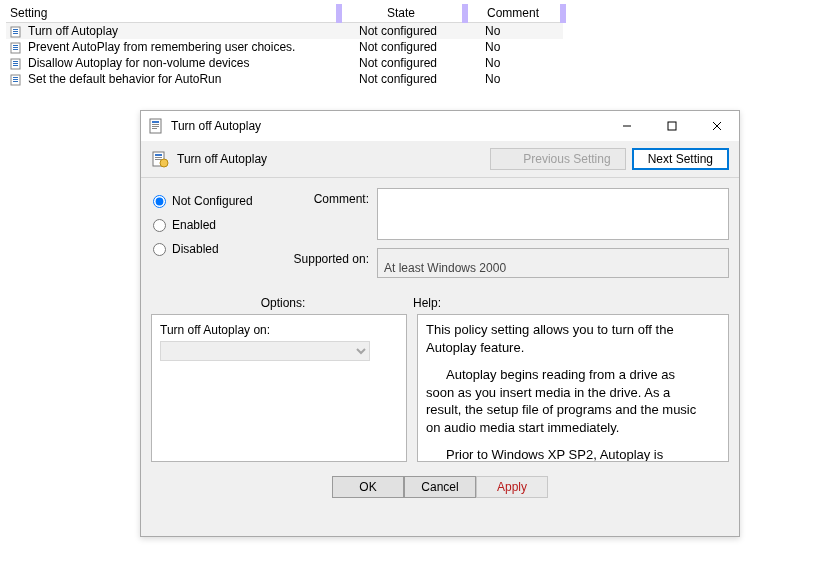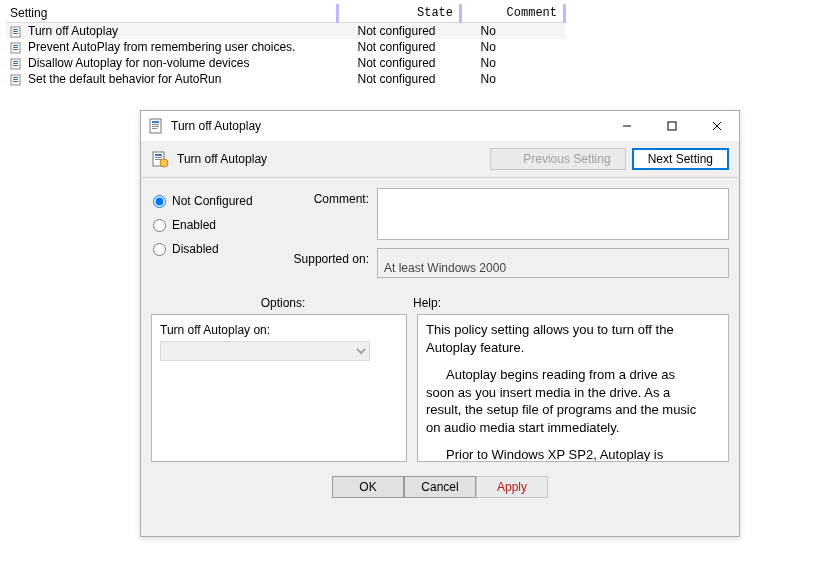--- a/index.html
+++ b/index.html
@@ -1,21 +1,21 @@
 <!DOCTYPE html>
 <html><head>
 <meta charset="utf-8">
 <style>
   html,body{margin:0;padding:0;font-family:"Segoe UI",Tahoma,sans-serif;font-size:12px;color:#000;background:#fff;}
   body{width:825px;height:568px;overflow:hidden;position:relative;}
 
   
   .policy-table{width:560px;border-collapse:collapse;margin:4px 0 0 6px;}
-  .policy-table th{font-weight:400;text-align:left;padding:2px 6px 2px 4px;border-bottom:1px solid #d9d9d9;border-right:3px solid #c4b5fd;background:#fff;}
-  .policy-table th.col-state,.policy-table th.col-comment{text-align:right;font-family:Liberation Mono, monospace;}
+  .policy-table th{font-weight:400;text-align:left;padding:2px 6px 2px 4px;border-bottom:1px solid #d9d9d9;border-right:6px solid #c4b5fd;background:#fff;}
+  .policy-table th.col-state,.policy-table th.col-comment{text-align:center;}
   .policy-table td{padding:1px 6px 1px 4px;white-space:nowrap;}
   .policy-table tr.row-sel td{background:#f5f5f5;}
   .row-icon{display:inline-block;width:14px;height:12px;vertical-align:middle;margin-right:4px;}
   .row-icon svg{display:block;}
   td.col-state,td.col-comment{padding-left:20px;}
 
   
   .dlg{position:absolute;left:140px;top:110px;width:598px;height:425px;border:1px solid #a9a9a9;background:#f0f0f0;box-shadow:0 2px 6px rgba(0,0,0,0.15);}
   .titlebar{height:30px;display:flex;align-items:center;background:#fff;}
   .tb-icon{width:16px;height:16px;margin:0 6px 0 8px;}

